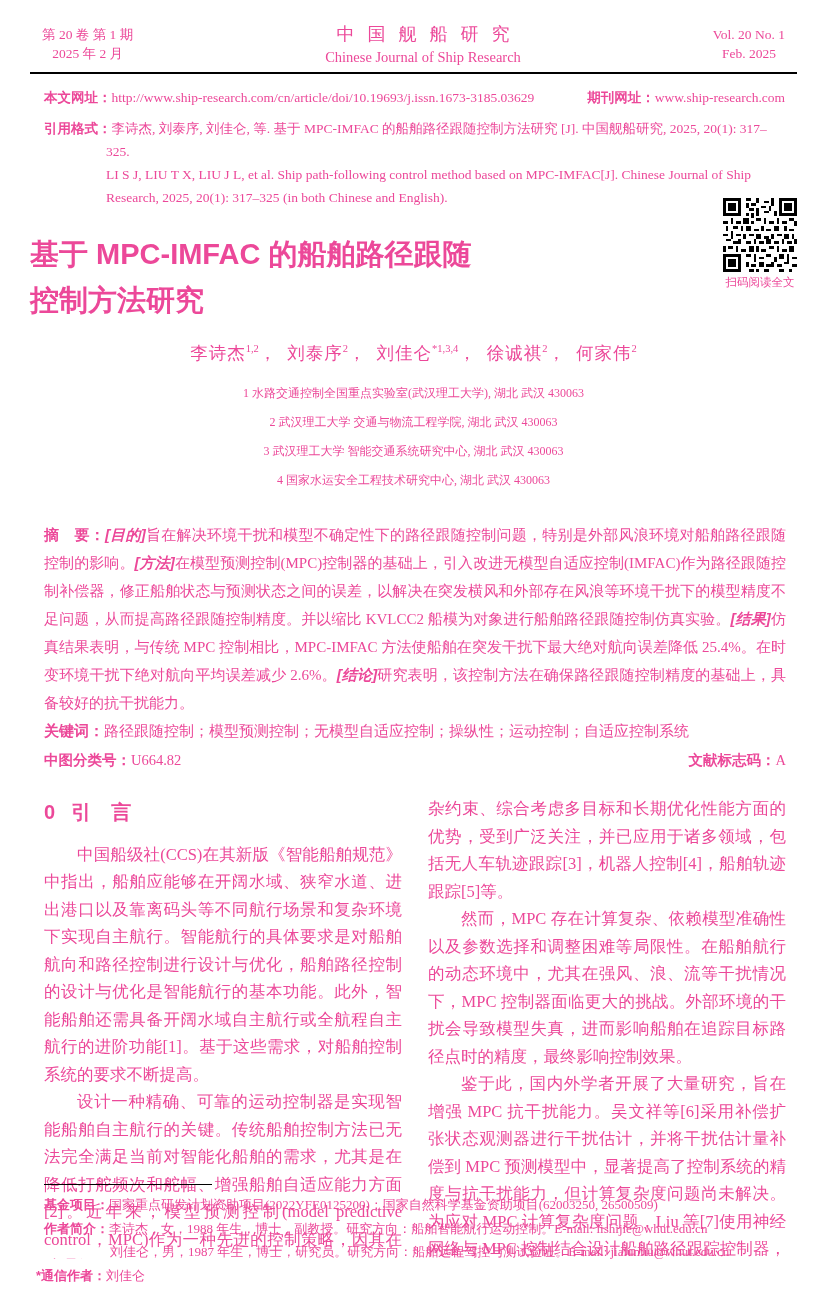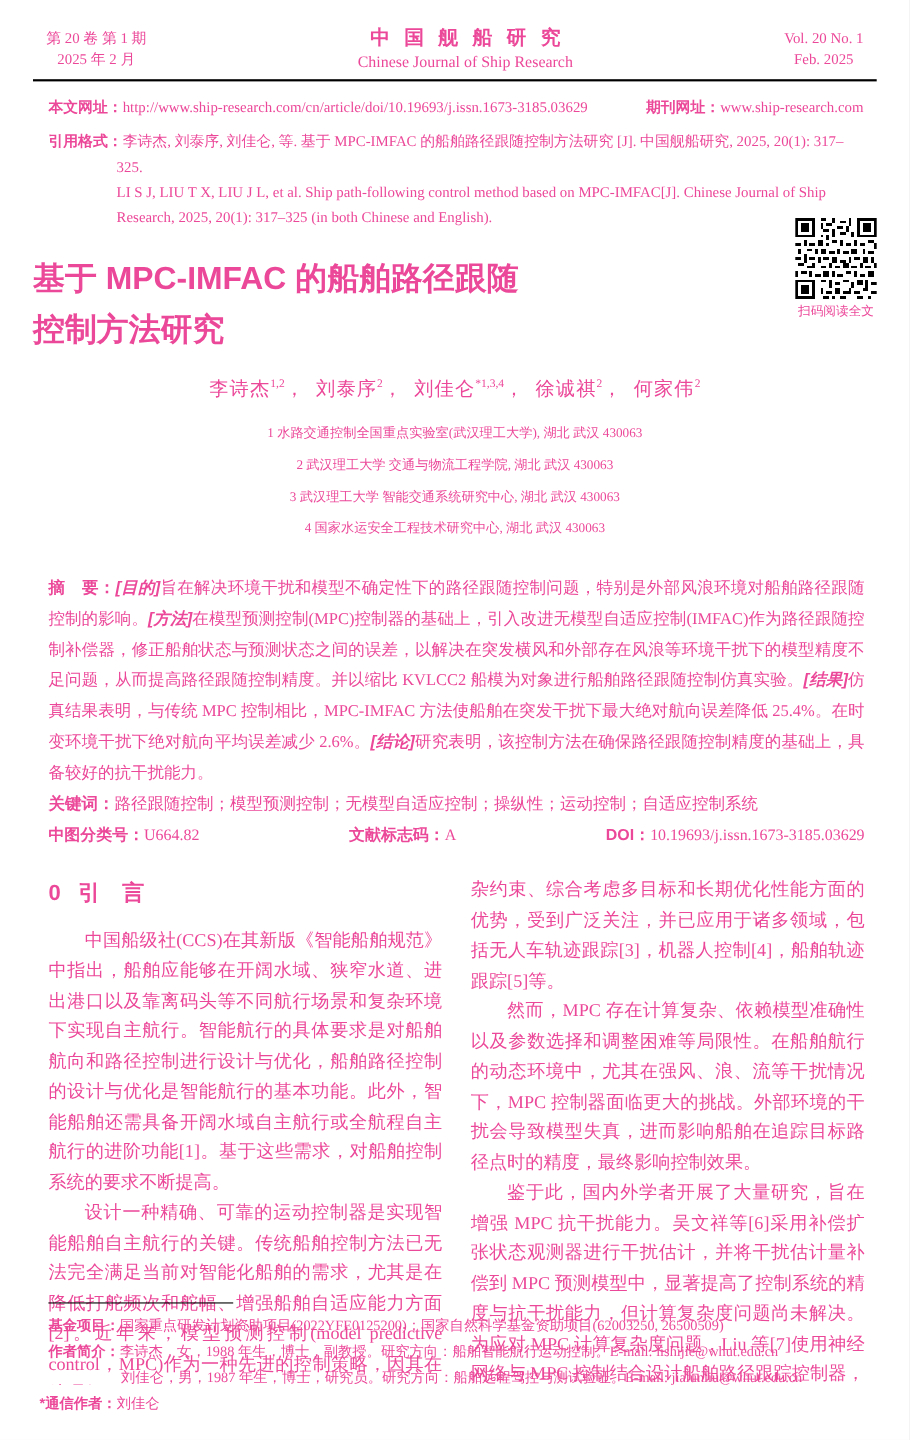--- a/index.html
+++ b/index.html
@@ -13,21 +13,21 @@
     box-sizing:border-box;
     padding:22px 30px 0 30px;
     overflow:hidden;
   }
   .hei { font-family:"Liberation Sans","DejaVu Sans",sans-serif; font-weight:bold; }
 
   
   .journal-header { display:flex; justify-content:space-between; align-items:center; padding:0 12px; }
   .jh-left  { font-size:13.5px; line-height:19px; text-align:center; }
   .jh-center{ text-align:center; }
-  .jh-title-cn { font-size:18px; letter-spacing:13px; font-weight:700; text-indent:13px;text-align:right; }
+  .jh-title-cn { font-size:18px; letter-spacing:13px; font-weight:400; text-indent:13px;text-align:right; }
   .jh-title-en { font-size:14.5px; margin-top:3px; }
   .jh-right { font-size:13.5px; line-height:19px; text-align:center; }
   .header-rule { border:none; border-top:2.5px solid #000; margin:6px 0 0 0; }
 
   
   .links-row { display:flex; justify-content:space-between; margin-top:15px; font-size:13.5px; padding:0 12px 0 14px;gap:16px; }
 
   
   .citation-block { margin:10px 12px 0 14px; font-size:13.5px; line-height:23px; padding-left:62px; }
   .citation-cn { text-indent:-62px; }
@@ -152,21 +152,20 @@
     <span class="hei">摘　要：</span><span class="abs-tag">[目的]</span><span>旨在解决环境干扰和模型不确定性下的路径跟随控制问题，特别是外部风浪环境对船舶路径跟随控制的影响。</span><span class="abs-tag">[方法]</span><span>在模型预测控制(MPC)控制器的基础上，引入改进无模型自适应控制(IMFAC)作为路径跟随控制补偿器，修正船舶状态与预测状态之间的误差，以解决在突发横风和外部存在风浪等环境干扰下的模型精度不足问题，从而提高路径跟随控制精度。并以缩比 KVLCC2 船模为对象进行船舶路径跟随控制仿真实验。</span><span class="abs-tag">[结果]</span><span>仿真结果表明，与传统 MPC 控制相比，MPC-IMFAC 方法使船舶在突发干扰下最大绝对航向误差降低 25.4%。在时变环境干扰下绝对航向平均误差减少 2.6%。</span><span class="abs-tag">[结论]</span><span>研究表明，该控制方法在确保路径跟随控制精度的基础上，具备较好的抗干扰能力。</span>
   </div>
 
   <div class="keywords">
     <span class="hei">关键词：</span><span>路径跟随控制；模型预测控制；无模型自适应控制；操纵性；运动控制；自适应控制系统</span>
   </div>
 
   <div class="meta-row">
     <span><span class="hei">中图分类号：</span><span>U664.82</span></span>
     <span><span class="hei">文献标志码：</span><span>A</span></span>
-    <span><span class="hei">DOI：</span><span>10.19693/j.issn.1673-3185.03629</span></span>
   </div>
 
   <div class="columns">
     <div class="col">
       <div class="section-heading">
         <span class="sec-num">0</span><span>引　言</span>
       </div>
       <p>中国船级社(CCS)在其新版《智能船舶规范》中指出，船舶应能够在开阔水域、狭窄水道、进出港口以及靠离码头等不同航行场景和复杂环境下实现自主航行。智能航行的具体要求是对船舶航向和路径控制进行设计与优化，船舶路径控制的设计与优化是智能航行的基本功能。此外，智能船舶还需具备开阔水域自主航行或全航程自主航行的进阶功能[1]。基于这些需求，对船舶控制系统的要求不断提高。</p>
       <p>设计一种精确、可靠的运动控制器是实现智能船舶自主航行的关键。传统船舶控制方法已无法完全满足当前对智能化船舶的需求，尤其是在降低打舵频次和舵幅、增强船舶自适应能力方面[2]。近年来，模型预测控制(model predictive control，MPC)作为一种先进的控制策略，因其在处理复</p>
     </div>

